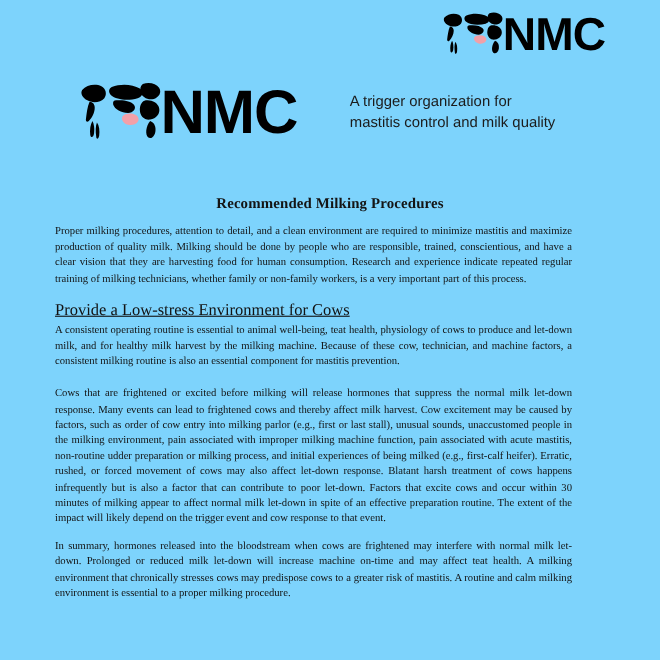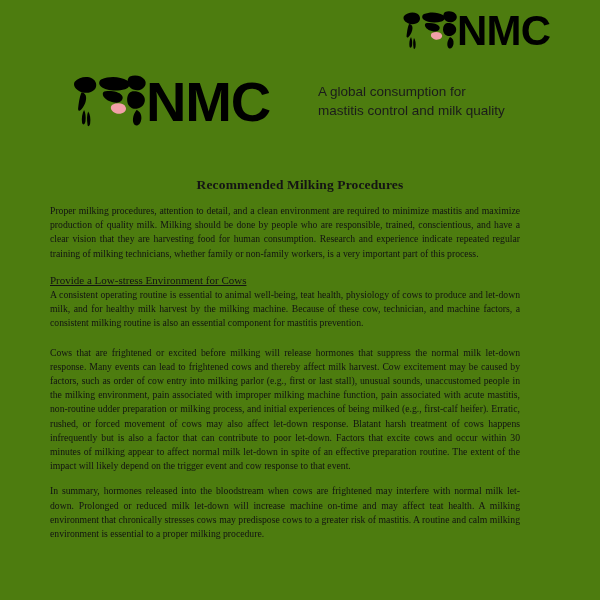--- a/index.html
+++ b/index.html
@@ -13,21 +13,21 @@
     overflow: hidden;
     font-family: "Liberation Serif", "DejaVu Serif", serif;
     color: #111111;
     position: relative;
   }
 
   .page {
     position: relative;
     width: 600px;
     height: 600px;
-    background: #4d7c0f;
+    background: #7dd3fc;
     overflow: hidden;
   }
 
   
   .logo {
     display: flex;
     align-items: center;
     gap: 0px;
   }
   .logo-mark {
@@ -100,21 +100,21 @@
     text-align: justify;
     text-justify: inter-word;
     margin: 0 0 11px 0;
     color: #121212;
     -webkit-hyphens: none;
     hyphens: none;
   }
   .para:last-child { margin-bottom: 0; }
 
   .section-head {
-    font-size: 11px;
+    font-size: 15px;
     line-height: 1.465;
     text-decoration: underline;
     text-underline-offset: 1px;
     color: #121212;
     margin: 0;
   }
   .head-group { margin: 0 0 11px 0; }
   .head-group .para { margin-bottom: 15px; }
 </style>
 </head>
@@ -151,21 +151,21 @@
         <path d="M50 28 C60 27, 70 29, 74 34 C78 39, 73 45, 66 45 C57 45, 48 40, 46 34 C45 30, 47 28, 50 28 Z"></path>
         <path d="M86 6 C94 3, 104 5, 108 11 C112 17, 108 24, 101 26 C93 28, 85 24, 83 17 C82 12, 83 8, 86 6 Z"></path>
         <path d="M90 28 C98 27, 106 31, 108 38 C110 46, 104 53, 96 54 C88 55, 82 49, 82 41 C82 34, 85 29, 90 28 Z"></path>
         <path d="M96 56 C101 58, 104 63, 103 70 C102 77, 97 81, 93 78 C89 74, 90 63, 96 56 Z"></path>
       </g>
       <path d="M60 48 C68 44, 78 46, 80 52 C82 58, 74 63, 66 61 C59 59, 55 52, 60 48 Z" fill="#f2a0a8"></path>
     </svg>
     <span class="logo-word">NMC</span>
   </div>
 
-  <div class="tagline">A global consumption for
+  <div class="tagline">A trigger organization for
 mastitis control and milk quality</div>
 
   <h1 class="doc-title">Recommended Milking Procedures</h1>
 
   <div class="content">
 
     <p class="para">Proper milking procedures, attention to detail, and a clean environment are required to minimize mastitis and maximize production of quality milk. Milking should be done by people who are responsible, trained, conscientious, and have a clear vision that they are harvesting food for human consumption. Research and experience indicate repeated regular training of milking technicians, whether family or non-family workers, is a very important part of this process.</p>
 
     <div class="head-group">
       <div class="section-head">Provide a Low-stress Environment for Cows</div>

